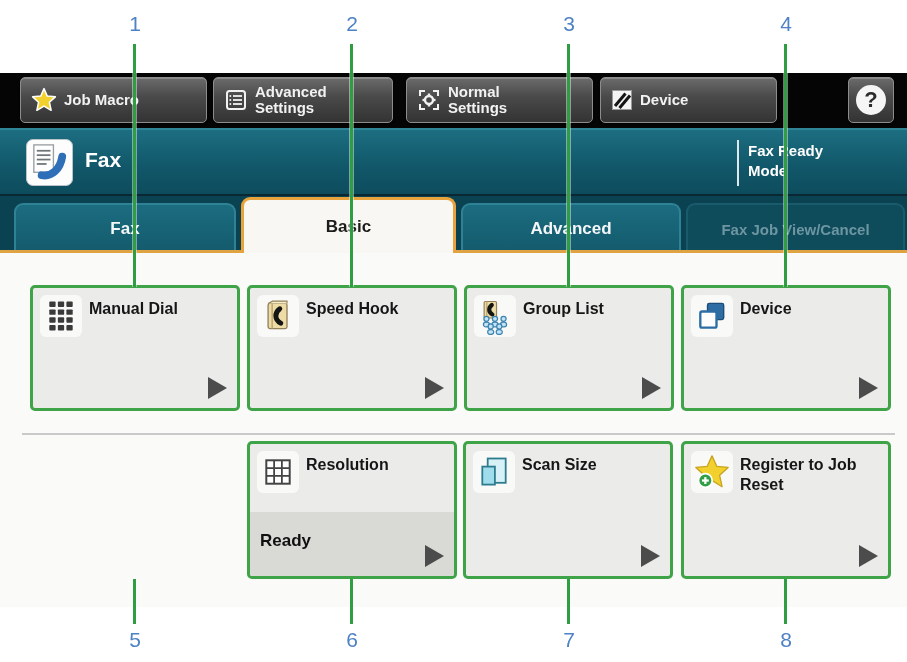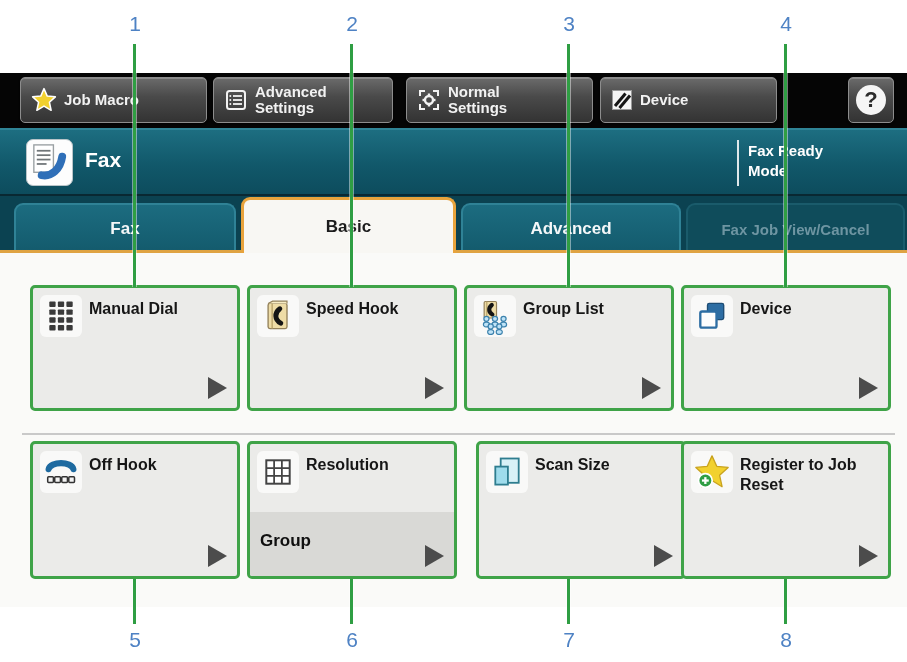--- a/index.html
+++ b/index.html
@@ -257,54 +257,39 @@
     <span class="plate">
       <svg width="36" height="36" viewBox="0 0 40 40">
         <rect x="15" y="6" width="18" height="18" rx="2" fill="#2d6da3" stroke="#1d4c74" stroke-width="1.5"></rect>
         <rect x="7" y="15" width="18" height="18" rx="2" fill="#fdfdfd" stroke="#2d6da3" stroke-width="2.6"></rect>
       </svg>
     </span>
     <span class="btn-label">Device</span>
     <span class="arrow"></span>
   </div>
 
-  <div class="fax-btn row2" style="left:30px; top:441px;">
-    <span class="plate">
-      <svg width="38" height="38" viewBox="0 0 40 40">
-        <path d="M7 17 C 9 8.5, 31 8.5, 33 17" fill="none" stroke="#1e6aa0" stroke-width="6.5" stroke-linecap="round"></path>
-        <g fill="#f3f3f3" stroke="#333333" stroke-width="1.6">
-          <rect x="6" y="25" width="6" height="6" rx="1"></rect>
-            <rect x="13.4" y="25" width="6" height="6" rx="1"></rect>
-          <rect x="20.8" y="25" width="6" height="6" rx="1"></rect>
-            <rect x="28.2" y="25" width="6" height="6" rx="1"></rect>
-        </g>
-      </svg>
-    </span>
-    <span class="btn-label">Off Hook</span>
-    <span class="arrow"></span>
-  </div>
 
   <div class="fax-btn row2" style="left:247px; top:441px;padding-left:44px;">
     <span class="plate">
       <svg width="36" height="36" viewBox="0 0 40 40">
         <rect x="7" y="7" width="26" height="26" fill="#ffffff" stroke="#444444" stroke-width="2.2"></rect>
         <line x1="15.7" y1="7" x2="15.7" y2="33" stroke="#444444" stroke-width="2"></line>
         <line x1="24.3" y1="7" x2="24.3" y2="33" stroke="#444444" stroke-width="2"></line>
         <line x1="7" y1="15.7" x2="33" y2="15.7" stroke="#444444" stroke-width="2"></line>
         <line x1="7" y1="24.3" x2="33" y2="24.3" stroke="#444444" stroke-width="2"></line>
       </svg>
     </span>
     <span class="btn-label">Resolution</span>
     <div class="value-strip">
-      <span class="value-text">Group</span>
-    </div>
-    <span class="arrow"></span>
-  </div>
-
-  <div class="fax-btn row2" style="left:476px; top:441px;">
+      <span class="value-text">Ready</span>
+    </div>
+    <span class="arrow"></span>
+  </div>
+
+  <div class="fax-btn row2" style="left:463px; top:441px;">
     <span class="plate">
       <svg width="36" height="36" viewBox="0 0 40 40">
         <rect x="13" y="5" width="20" height="27" fill="#d7f1f7" stroke="#2e7d8f" stroke-width="2"></rect>
         <rect x="7" y="14" width="14" height="20" fill="#9fdcec" stroke="#2e7d8f" stroke-width="2"></rect>
       </svg>
     </span>
     <span class="btn-label">Scan Size</span>
     <span class="arrow"></span>
   </div>
 

